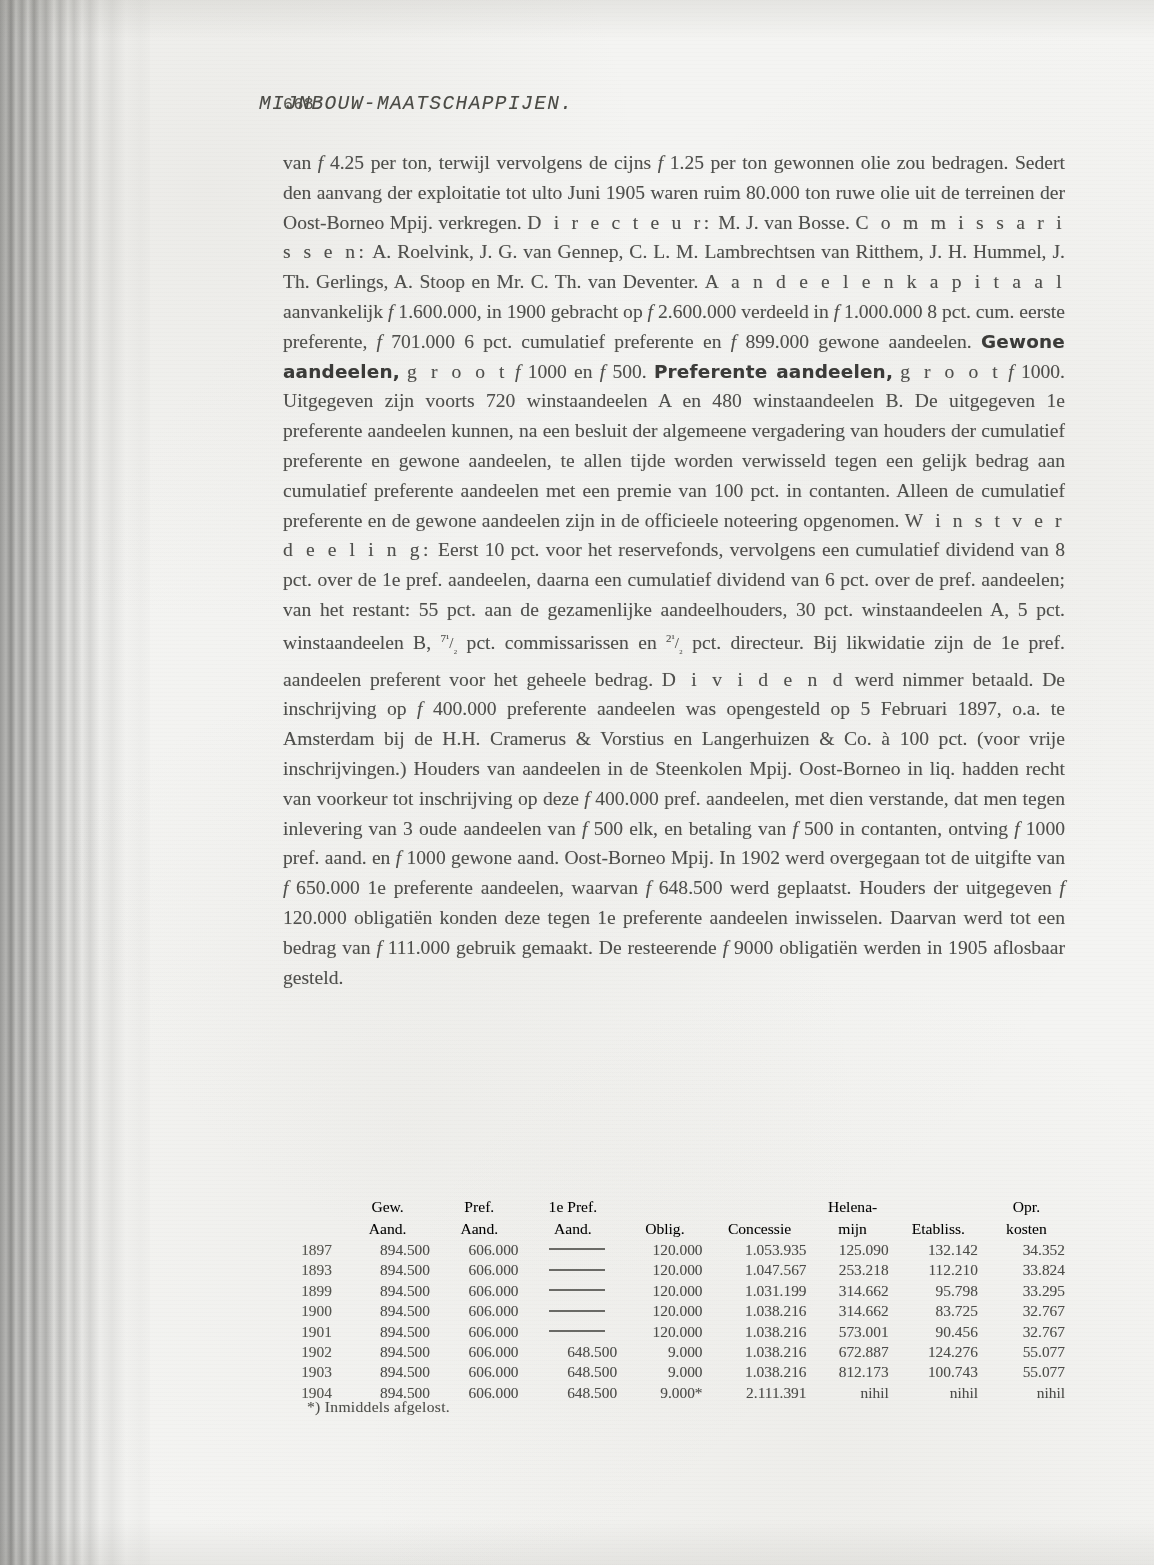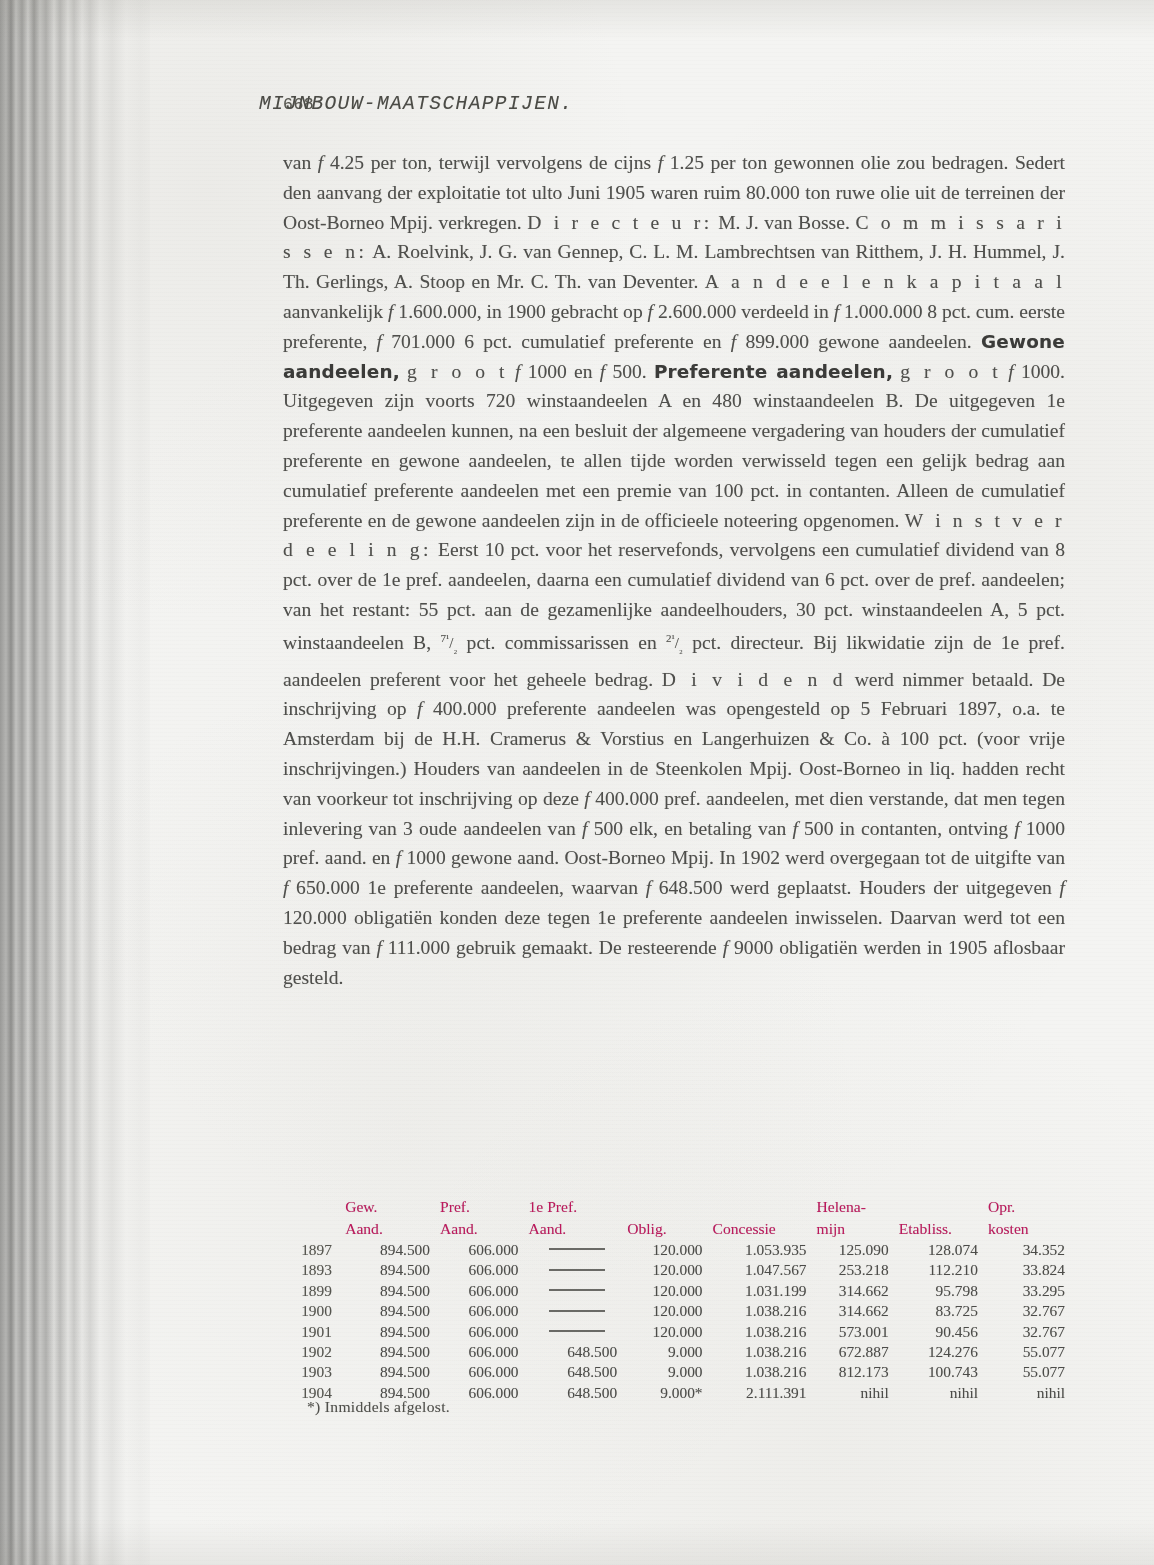--- a/index.html
+++ b/index.html
@@ -111,24 +111,24 @@
   #tbl{
     position:absolute;left:0;top:1196px;width:782px;
     font-size:15.4px;
     color:#4c4c49;
   }
   table{border-collapse:collapse;width:782px;}
   th,td{padding:0;font-weight:normal;}
   thead td,thead th{
     font-size:15.6px;
     line-height:21px;
-    text-align:left;
+    text-align:center;
     vertical-align:bottom;
     padding-bottom:1px;
-    color:#be185d;
+    color:#000000;
   }
   tbody td{
     text-align:right;
     line-height:20.4px;
     white-space:nowrap;
   }
   td.yr{text-align:center;padding-left:5px;width:64px;color:#55554f;}
   col.c-gew{width:104px;}
   col.c-pref{width:96px;}
   col.c-1pref{width:104px;}
@@ -216,21 +216,21 @@
       </thead>
       <tbody id="tbody">
           <tr>
             <td class="yr">1897</td>
             <td class="pad">894.500</td>
             <td class="pad">606.000</td>
             <td class="pad"><span class="dash"></span></td>
             <td class="pad">120.000</td>
             <td class="pad">1.053.935</td>
             <td class="pad">125.090</td>
-            <td class="pad">128.074</td>
+            <td class="pad">132.142</td>
             <td>34.352</td>
           </tr>
           <tr>
             <td class="yr">1893</td>
             <td class="pad">894.500</td>
             <td class="pad">606.000</td>
             <td class="pad"><span class="dash"></span></td>
             <td class="pad">120.000</td>
             <td class="pad">1.047.567</td>
             <td class="pad">253.218</td>

